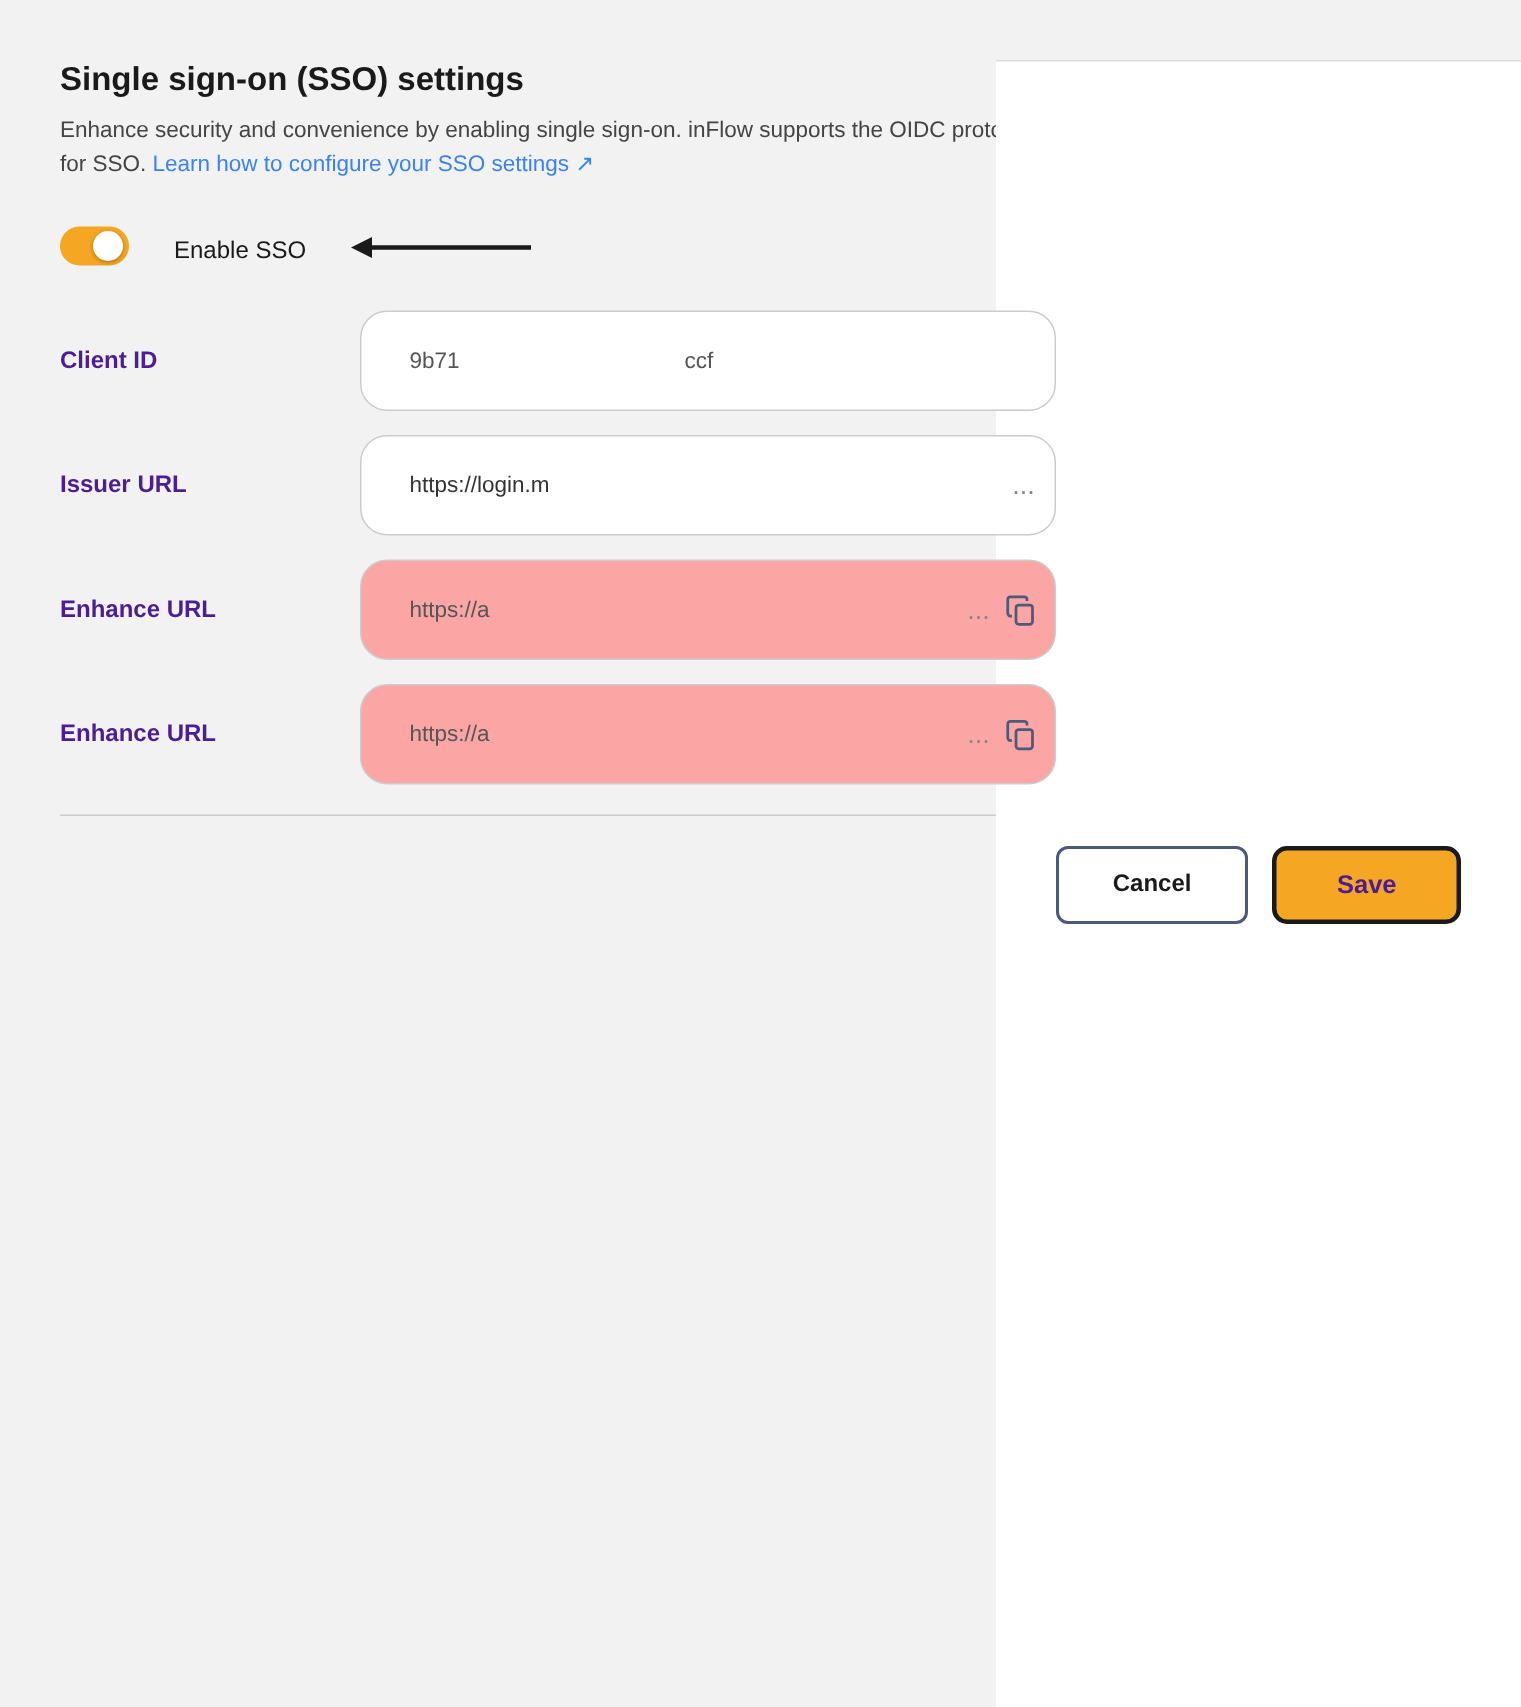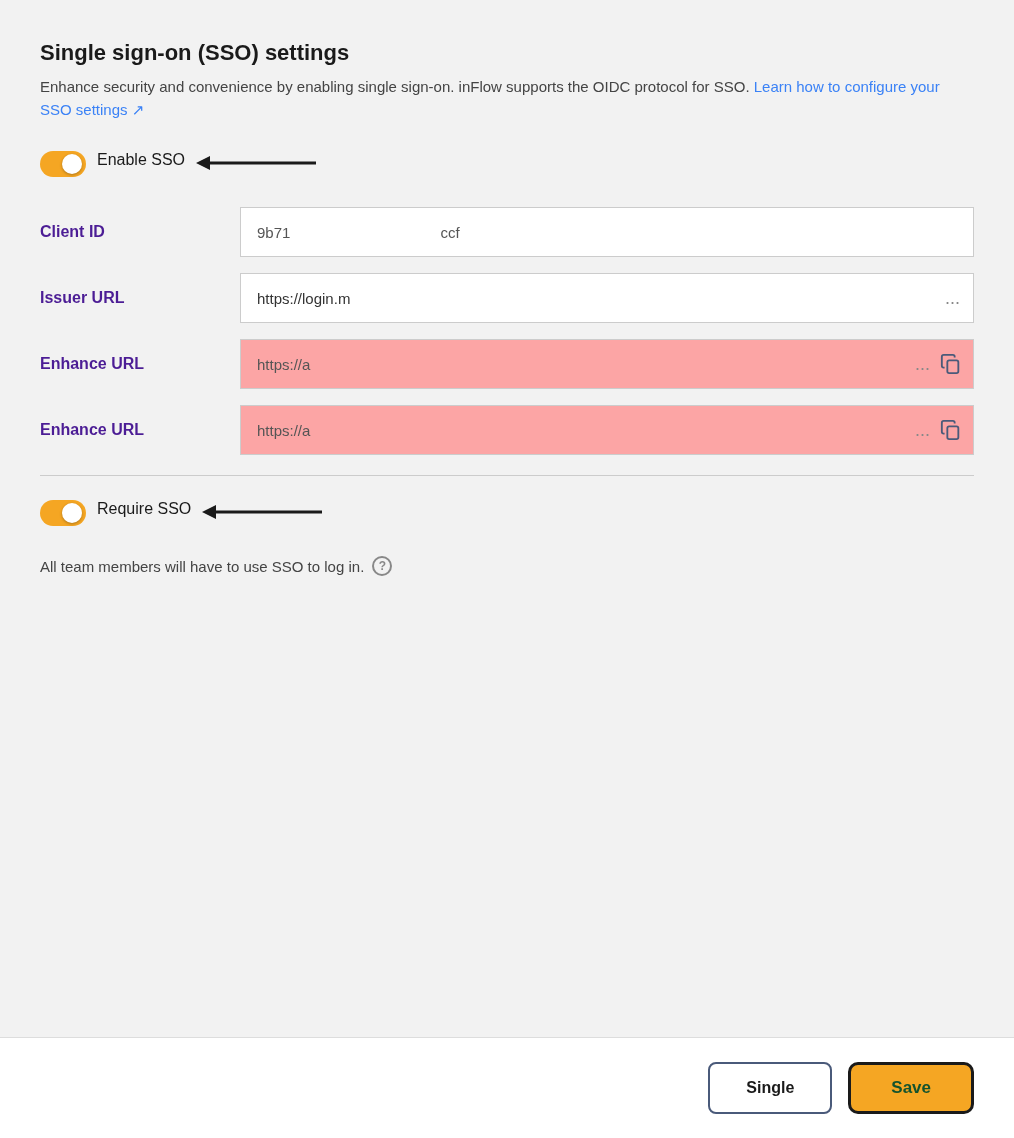--- a/index.html
+++ b/index.html
@@ -11,21 +11,21 @@
       align-items: flex-start;
       min-height: 1138px;
       padding: 0;
     }
     .container {
       background: #f2f2f2;
       width: 1014px;
       min-height: 1138px;
       padding: 40px 40px 0 40px;
       display: flex;
-      flex-direction: column;
+      flex-direction: row;
     }
     .content-area {
       flex: 1;
       padding-bottom: 30px;
     }
     .page-title {
       font-size: 22px;
       font-weight: 700;
       color: #1a1a1a;
       margin-bottom: 10px;
@@ -35,22 +35,22 @@
       color: #444;
       line-height: 1.5;
       margin-bottom: 30px;
     }
     .description a {
       color: #3b82f6;
       text-decoration: none;
     }
     .toggle-row {
       display: flex;
-      align-items: flex-start;
-      gap: 11px;
+      align-items: flex-end;
+      gap: 30px;
       margin-bottom: 30px;
     }
     .toggle-label {
       font-size: 16px;
       color: #1a1a1a;
     }
     .arrow-indicator {
       display: flex;
       align-items: center;
     }
@@ -96,25 +96,25 @@
       color: #4c1d95;
       width: 180px;
       flex-shrink: 0;
     }
     .field-input-wrap {
       flex: 1;
       position: relative;
     }
     .field-input {
       width: 100%;
-      height: 50px;
+      height: 67px;
       border: 1px solid #ccc;
-      border-radius: 0;
+      border-radius: 18px;
       background: white;
-      padding: 0 16px;
+      padding: 0 32px;
       font-size: 15px;
       color: #333;
       outline: none;
     }
     .field-input.readonly-field {
       background: #fca5a5;
       color: #555;
       cursor: default;
     }
     .field-input-with-clear {
@@ -222,21 +222,21 @@
       cursor: pointer;
     }
     .btn-save {
       height: 52px;
       padding: 0 40px;
       border: 3px solid #1a1a1a;
       border-radius: 10px;
       background: #f5a623;
       font-size: 17px;
       font-weight: 700;
-      color: #14532d;
+      color: #4c1d95;
       cursor: pointer;
     }
     .dots-password {
       font-size: 18px;
       letter-spacing: 3px;
       color: #333;
     }
   </style>
 </head>
 <body>
@@ -304,39 +304,19 @@
           <svg class="copy-icon" viewBox="0 0 24 24" fill="none" xmlns="http://www.w3.org/2000/svg">
             <rect x="8" y="8" width="12" height="14" rx="2" stroke="#4a5a7a" stroke-width="2" fill="none"></rect>
             <path d="M5 16H4a2 2 0 01-2-2V4a2 2 0 012-2h10a2 2 0 012 2v1" stroke="#4a5a7a" stroke-width="2" fill="none"></path>
           </svg>
         </button>
       </div>
     </div>
 
     <hr class="divider">
 
-    <div class="require-sso-section">
-      <div class="toggle-row">
-        <div class="toggle">
-          <div class="toggle-track">
-            <div class="toggle-thumb"></div>
-          </div>
-        </div>
-        <span class="toggle-label">Require SSO</span>
-        <div class="arrow-indicator">
-          <svg viewBox="0 0 120 24" fill="none" xmlns="http://www.w3.org/2000/svg">
-            <line x1="120" y1="12" x2="10" y2="12" stroke="#1a1a1a" stroke-width="3"></line>
-            <polygon points="0,12 14,5 14,19" fill="#1a1a1a"></polygon>
-          </svg>
-        </div>
-      </div>
-      <div class="team-members-note">
-        <span>All team members will have to use SSO to log in.</span>
-        <span class="help-icon">?</span>
-      </div>
-    </div>
   </div>
 
   <div class="footer">
-    <button class="btn-cancel">Single</button>
+    <button class="btn-cancel">Cancel</button>
     <button class="btn-save">Save</button>
   </div>
 </div>
 
 </body></html>

